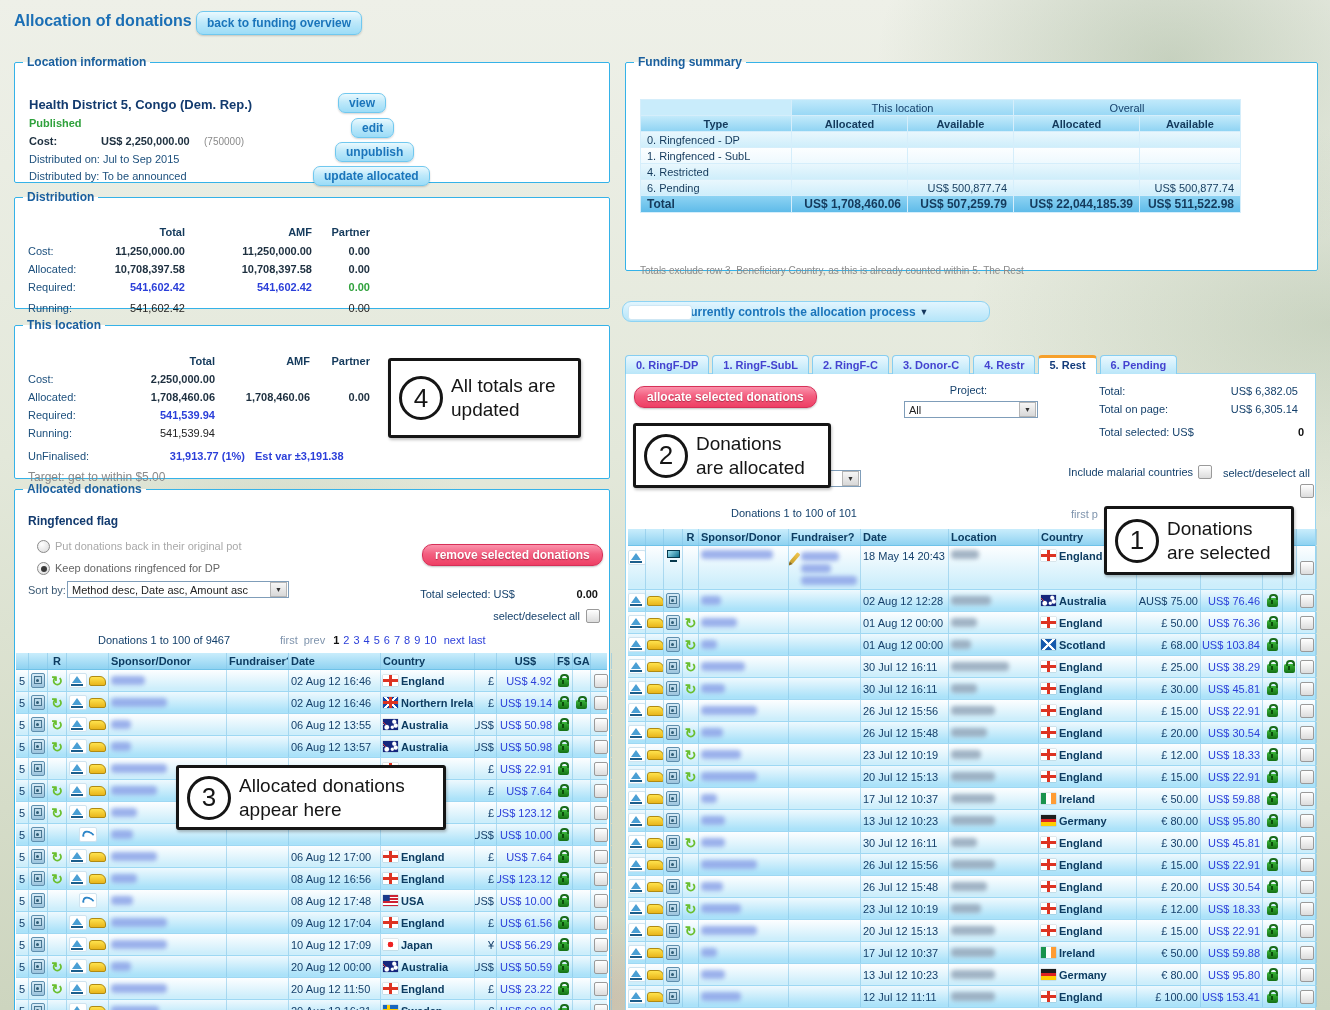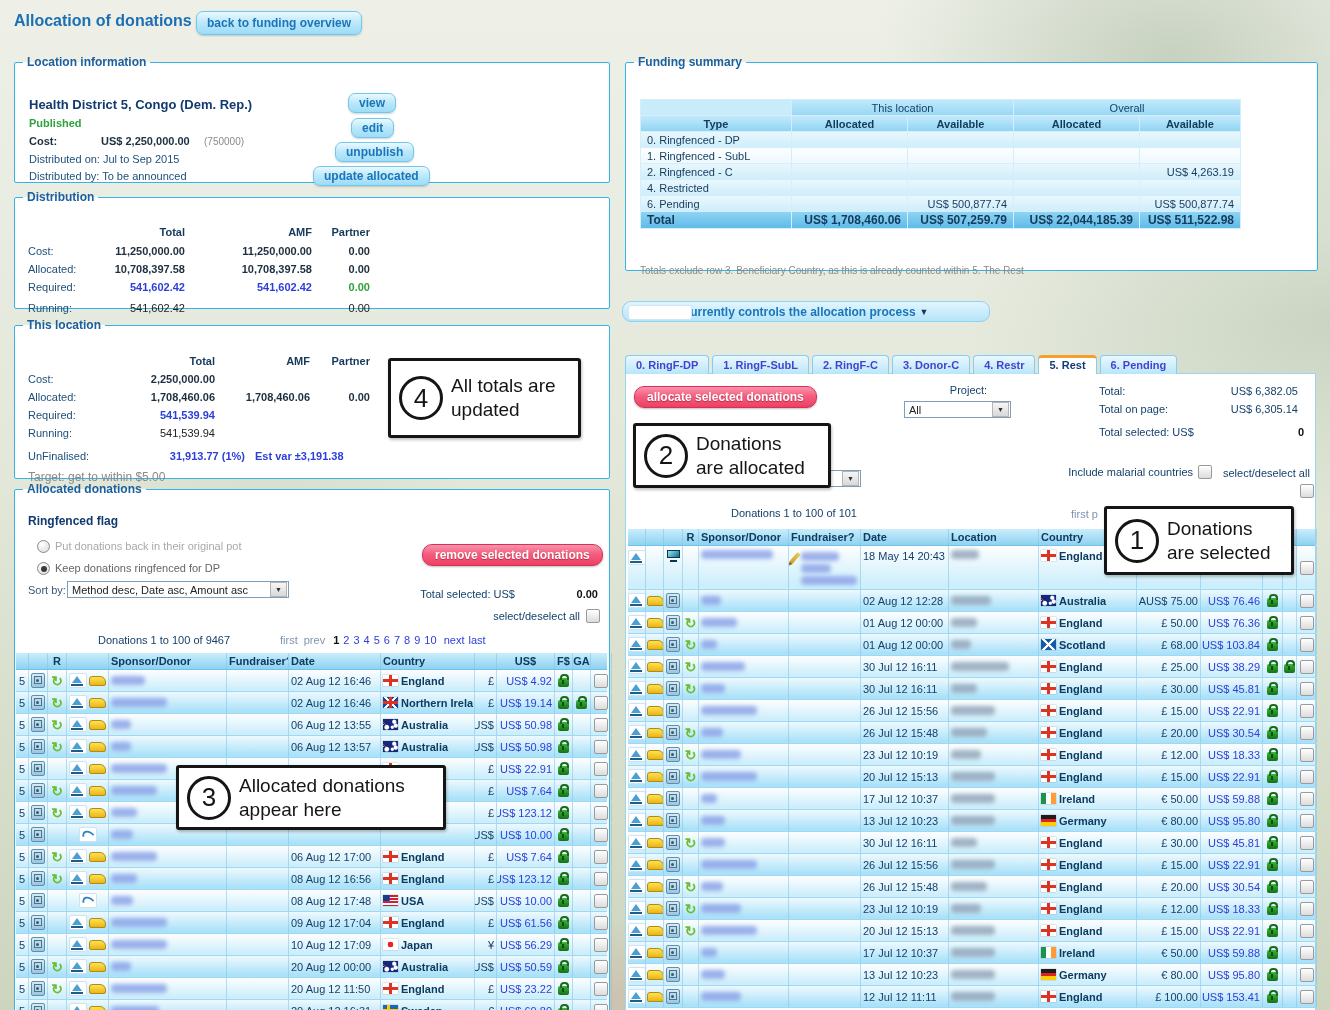--- a/index.html
+++ b/index.html
@@ -139,21 +139,21 @@
 
   <fieldset class="fs" style="left:14px;top:55px;width:594px;height:126px">
     <legend>Location information</legend>
     <span class="t b" style="left:14px;top:28px;font-size:13px;color:#123a6e">Health District 5, Congo (Dem. Rep.)</span>
     <span class="t" style="left:14px;top:48px;font-weight:bold;color:#2fa13c">Published</span>
     <span class="t b" style="left:14px;top:66px">Cost:</span>
     <span class="t b" style="left:86px;top:66px">US$ 2,250,000.00</span>
     <span class="t grey" style="left:189px;top:67px;font-size:10px">(750000)</span>
     <span class="t" style="left:14px;top:84px">Distributed on: Jul to Sep 2015</span>
     <span class="t" style="left:14px;top:101px">Distributed by: To be announced</span>
-    <button class="btn-blue" style="left:333px;top:24px">view</button>
+    <button class="btn-blue" style="left:323px;top:24px">view</button>
     <button class="btn-blue" style="left:336px;top:49px">edit</button>
     <button class="btn-blue" style="left:320px;top:73px">unpublish</button>
     <button class="btn-blue" style="left:298px;top:97px">update allocated</button>
   </fieldset>
 
   <fieldset class="fs" style="left:14px;top:190px;width:594px;height:117px">
     <legend>Distribution</legend>
     <span class="t hd ar" style="left:40px;top:22px;width:130px">Total</span>
     <span class="t hd ar" style="left:180px;top:22px;width:117px">AMF</span>
     <span class="t hd ar" style="left:300px;top:22px;width:55px">Partner</span>
@@ -745,27 +745,20 @@
             <td class="num"></td>
           </tr>
           <tr class="even">
             <td class="">1. Ringfenced - SubL</td>
             <td class="num"></td>
             <td class="num"></td>
             <td class="num"></td>
             <td class="num"></td>
           </tr>
           <tr class="odd">
-            <td class="">2. Ringfenced - C</td>
-            <td class="num"></td>
-            <td class="num"></td>
-            <td class="num"></td>
-            <td class="num">US$ 4,263.19</td>
-          </tr>
-          <tr class="odd">
             <td class="">4. Restricted</td>
             <td class="num"></td>
             <td class="num"></td>
             <td class="num"></td>
             <td class="num"></td>
           </tr>
           <tr class="odd">
             <td class="">6. Pending</td>
             <td class="num"></td>
             <td class="num">US$ 500,877.74</td>
@@ -798,21 +791,21 @@
       <div class="tab">2. RingF-C</div>
       <div class="tab">3. Donor-C</div>
       <div class="tab">4. Restr</div>
       <div class="tab active">5. Rest</div>
       <div class="tab">6. Pending</div>
     </div>
 
   <div style="position:absolute;left:625px;top:373px;width:691px;height:660px;background:#fff;border:1px solid #97d5f2;box-sizing:border-box">
     <button class="btn-red" style="left:8px;top:12px;height:22px">allocate selected donations</button>
     <span class="t" style="left:280px;top:10px;width:125px;text-align:center;color:#14406b">Project:</span>
-    <div class="sel" style="left:278px;top:27px;width:107px">
+    <div class="sel" style="left:278px;top:27px;width:134px">
       <span>All</span>
       <span class="arrbox">▼</span>
     </div>
     <span class="t" style="left:473px;top:11px;color:#14406b">Total:</span>
     <span class="t ar" style="left:560px;top:11px;width:112px;color:#14406b">US$ 6,382.05</span>
     <span class="t" style="left:473px;top:29px;color:#14406b">Total on page:</span>
     <span class="t ar" style="left:560px;top:29px;width:112px;color:#14406b">US$ 6,305.14</span>
     <span class="t" style="left:473px;top:52px;color:#14406b">Total selected: US$</span>
     <span class="t ar" style="left:600px;top:52px;width:78px;font-weight:bold;color:#111">0</span>
     <div class="sel" style="left:75px;top:96px;width:160px">

